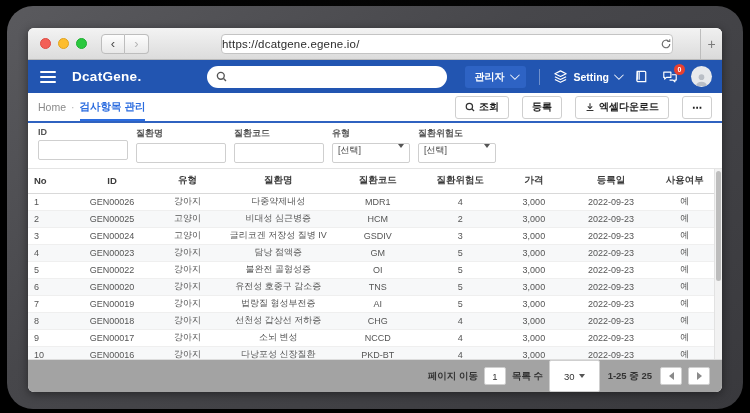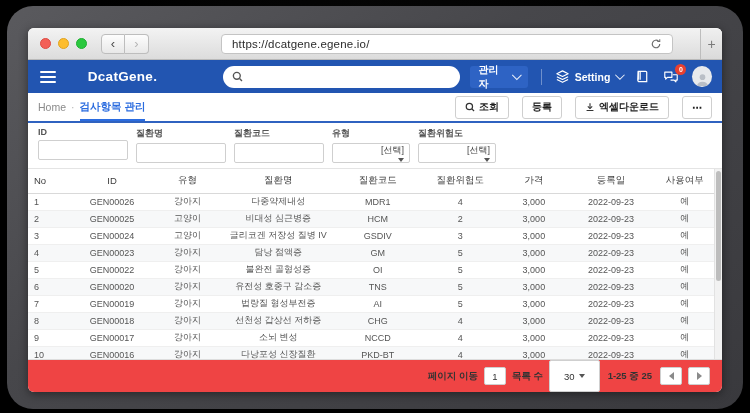--- a/index.html
+++ b/index.html
@@ -17,31 +17,31 @@
   .light { width:11px; height:11px; border-radius:50%; }
   .light.red{ background:#f35f57; border:1px solid #dd4c43;}
   .light.yellow{ background:#fdbd2e; border:1px solid #e0a321;}
   .light.green{ background:#2ac83e; border:1px solid #1faf32;}
   .navgroup { display:flex; margin-left:6px; }
   .navbtn { width:24px; height:20px; background:linear-gradient(#fdfdfd,#e8e8e8); border:1px solid #bdbdbd; display:flex; align-items:center; justify-content:center;
             font-size:13px; color:#4a4a4a; }
   .navbtn.back { border-radius:4px 0 0 4px; }
   .navbtn.fwd { border-radius:0 4px 4px 0; border-left:none; color:#b5b5b5; }
   .urlbar { flex:1; max-width:452px; margin-left:64px; height:20px; background:#fff; border:1px solid #c4c4c4; border-radius:4px;
-            display:flex; align-items:center; padding:0 10px; gap:6px; }
+            display:flex; align-items:center; padding:0 0; gap:6px; }
   .urltext { flex:1; font-size:11.5px; color:#2b2b2b; letter-spacing:.2px; }
   .reload { width:12px; height:12px; color:#6f6f6f; flex:0 0 auto; }
   .plustab { position:absolute; right:0; top:1px; width:22px; height:30px; background:linear-gradient(#efefef,#dadada); border-left:1px solid #bdbdbd;
              display:flex; align-items:center; justify-content:center; color:#7a7a7a; font-size:14px; }
 
   
   .appheader { height:33px; flex:0 0 33px; background:#2255b1; display:flex; align-items:center; padding:0 10px 0 12px; gap:10px; }
   .burger { width:16px; display:flex; flex-direction:column; gap:3px; cursor:pointer; }
   .burger i { height:2px; background:#fff; border-radius:1px; display:block; }
-  .logo { color:#fff; font-size:13.5px; font-weight:bold; letter-spacing:.3px; margin-left:22px; }
+  .logo { color:#fff; font-size:13.5px; font-weight:bold; letter-spacing:.3px; margin-left:6px; }
   .searchpill { margin-left:56px; width:240px; height:22px; background:#fff; border-radius:12px; display:flex; align-items:center; padding:0 9px; gap:6px; }
   .searchpill input { border:none; outline:none; flex:1; font-size:9.5px; color:#333; background:transparent; font-family:inherit; }
   .searchpill input::placeholder { color:#9a9a9a; }
   .hdr-right { margin-left:auto; display:flex; align-items:center; gap:13px; }
   .adminbtn { background:#2e63c4; border-radius:3px; height:22px; padding:0 9px; display:flex; align-items:center; gap:6px; color:#fff; font-size:10px; font-weight:bold; }
   .hdr-divider { width:1px; height:16px; background:rgba(255,255,255,.35); }
   .settingbtn { display:flex; align-items:center; gap:5px; color:#fff; font-size:10.5px; font-weight:bold; }
   .caret { width:7px; height:7px; border-right:1.5px solid rgba(255,255,255,.9); border-bottom:1.5px solid rgba(255,255,255,.9);
            transform:rotate(45deg) translateY(-2px); display:inline-block; }
   .hdricon { color:#fff; display:flex; align-items:center; position:relative; }
@@ -57,37 +57,37 @@
   .actions { margin-left:auto; display:flex; gap:13px; }
   .abtn { height:23px; background:#fff; border:1px solid #cfcfcf; border-radius:3px; display:flex; align-items:center; gap:4px;
           padding:0 9px; font-size:10px; color:#222; font-weight:bold; }
   .abtn svg { color:#333; }
 
   
   .filterbar { flex:0 0 46px; background:#fff; display:flex; gap:8px; padding:4px 10px 0 10px; border-bottom:1px solid #e4e4e4; }
   .fitem { display:flex; flex-direction:column; gap:3px; }
   .flabel { font-size:9px; color:#555; font-weight:bold; }
   .finput { width:90px; height:20px; border:1px solid #cfcfcf; border-radius:2px; font-size:9.5px; padding:0 5px; outline:none; font-family:inherit; color:#333; }
-  .fselect { width:78px; height:20px; border:1px solid #cfcfcf; border-radius:2px; font-size:9px; color:#444; display:flex; align-items:flex-end;
-             justify-content:space-between; padding:0 5px; background:#fff;flex-direction:column; }
+  .fselect { width:78px; height:20px; border:1px solid #cfcfcf; border-radius:2px; font-size:9px; color:#444; display:flex; align-items:flex-start;
+             justify-content:space-between; padding:0 5px; background:#fff; }
   .fselect .dcaret { width:0; height:0; border-left:3.5px solid transparent; border-right:3.5px solid transparent; border-top:4.5px solid #555; }
 
   
   .tablewrap { flex:1; position:relative; overflow:hidden; padding-right:8px; }
   table { width:100%; border-collapse:collapse; table-layout:fixed; }
-  th { height:24px; font-size:9.5px; color:#3c3c3c; font-weight:normal; border-bottom:1px solid #d9d9d9; text-align:center; }
+  th { height:24px; font-size:9.5px; color:#3c3c3c; font-weight:bold; border-bottom:1px solid #d9d9d9; text-align:center; }
   td { height:17px; font-size:9px; color:#555; text-align:center; border-bottom:1px solid #efefef; white-space:nowrap; overflow:hidden; }
   tbody tr:nth-child(even) { background:#f7f8f9; }
   th.c-no, td.c-no { text-align:left; padding-left:6px; }
   td .link { color:#555; cursor:pointer; }
   .scrollbar { position:absolute; right:0; top:0; bottom:0; width:8px; background:#f2f2f2; border-left:1px solid #e2e2e2; }
   .thumb { position:absolute; left:1px; right:1px; top:2px; height:110px; background:#bdbdbd; border-radius:4px; }
 
   
-  .footer { flex:0 0 27px; border-top:1px solid #ddd; display:flex; align-items:center; justify-content:flex-end; gap:6px; padding:0 12px; background:#ef4444; }
+  .footer { flex:0 0 27px; border-top:1px solid #ddd; display:flex; align-items:center; justify-content:flex-end; gap:6px; padding:0 12px; background:#a3a3a3; }
   .plabel { font-size:9.5px; color:#333; font-weight:bold; }
   .pinput { width:22px; height:18px; border:1px solid #cfcfcf; border-radius:2px; text-align:center; font-size:9.5px; color:#333; outline:none; font-family:inherit; }
   .pselect { height:32px; border:1px solid #cfcfcf; border-radius:2px; display:flex; align-items:center; gap:4px; padding:0 14px; font-size:9.5px; color:#333; background:#fff; }
   .pselect .dcaret { width:0; height:0; border-left:3.5px solid transparent; border-right:3.5px solid transparent; border-top:4.5px solid #555; }
   .prange { font-size:9.5px; color:#333; font-weight:bold; margin:0 2px; }
   .pgbtn { width:22px; height:18px; border:1px solid #cfcfcf; border-radius:2px; background:#fff; display:flex; align-items:center; justify-content:center; }
   .tri-l { width:0; height:0; border-top:4px solid transparent; border-bottom:4px solid transparent; border-right:5px solid #8a8a8a; }
   .tri-r { width:0; height:0; border-top:4px solid transparent; border-bottom:4px solid transparent; border-left:5px solid #8a8a8a; }
 </style>
 </head>

